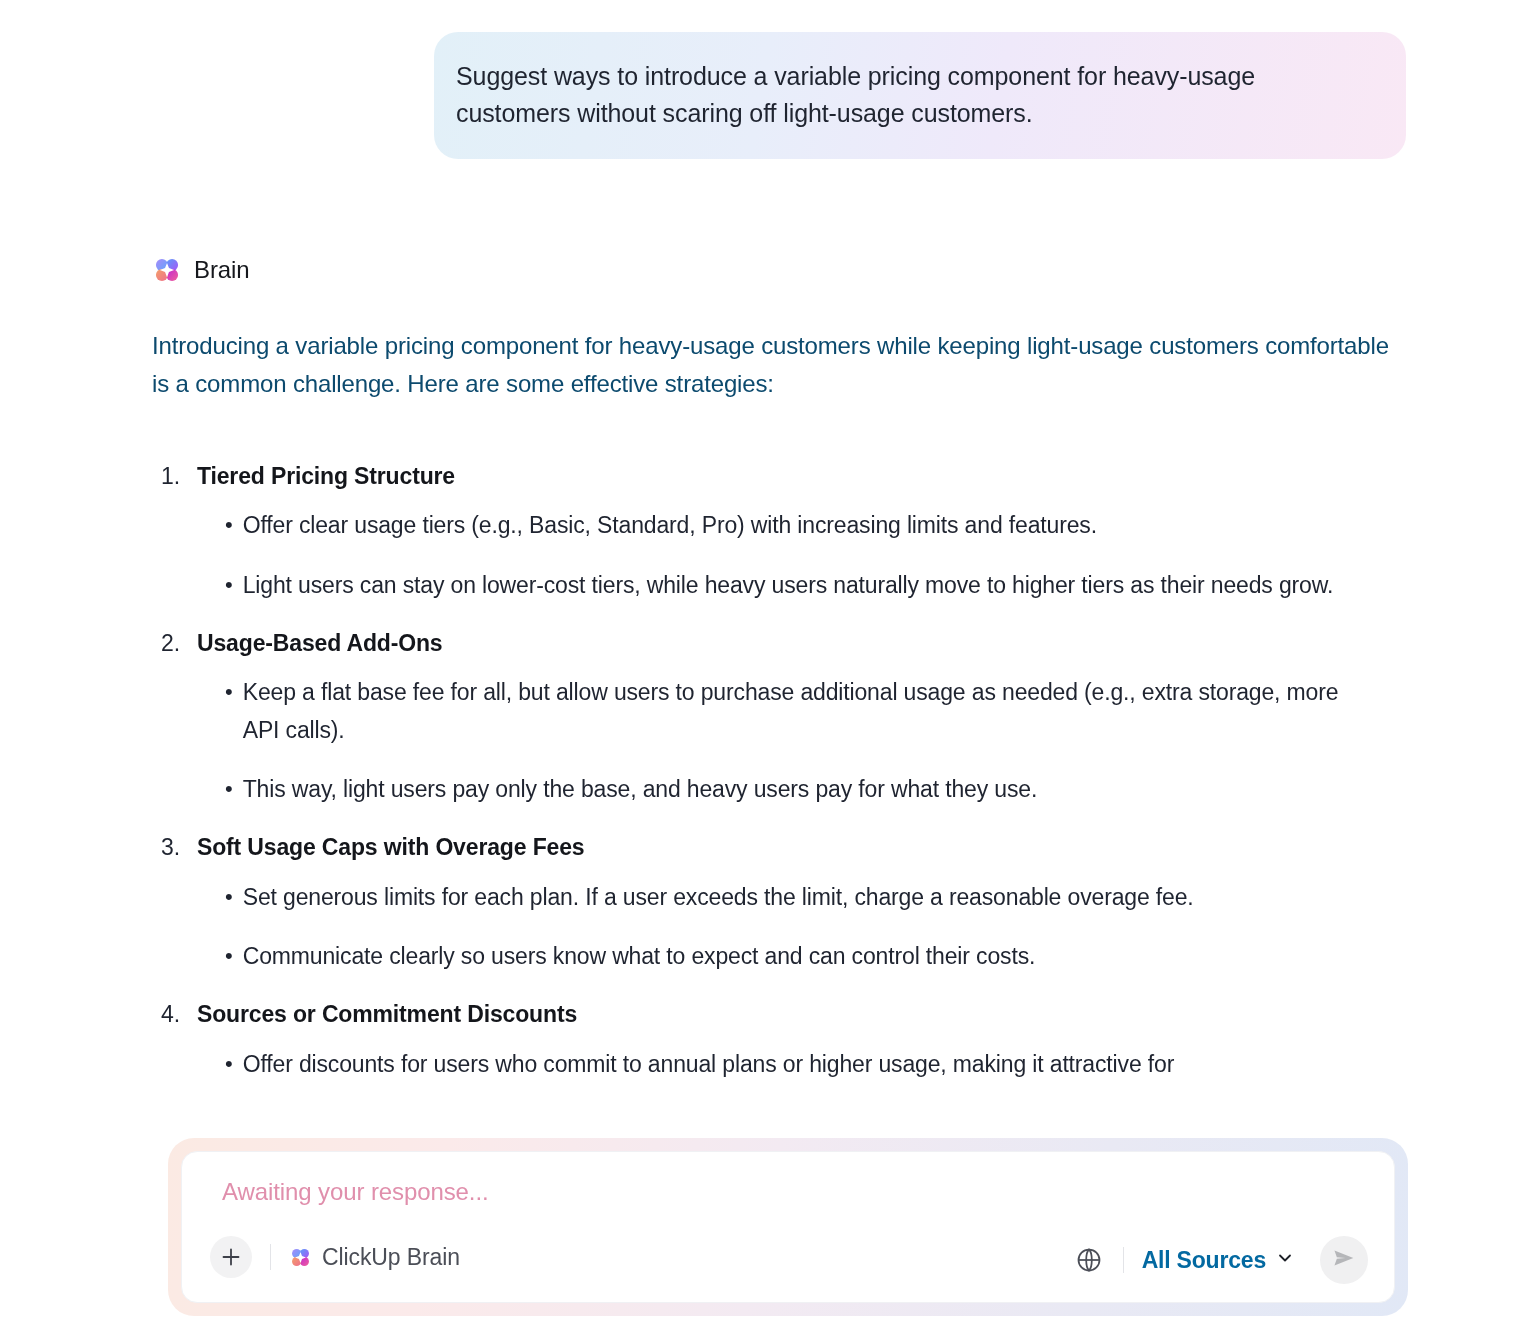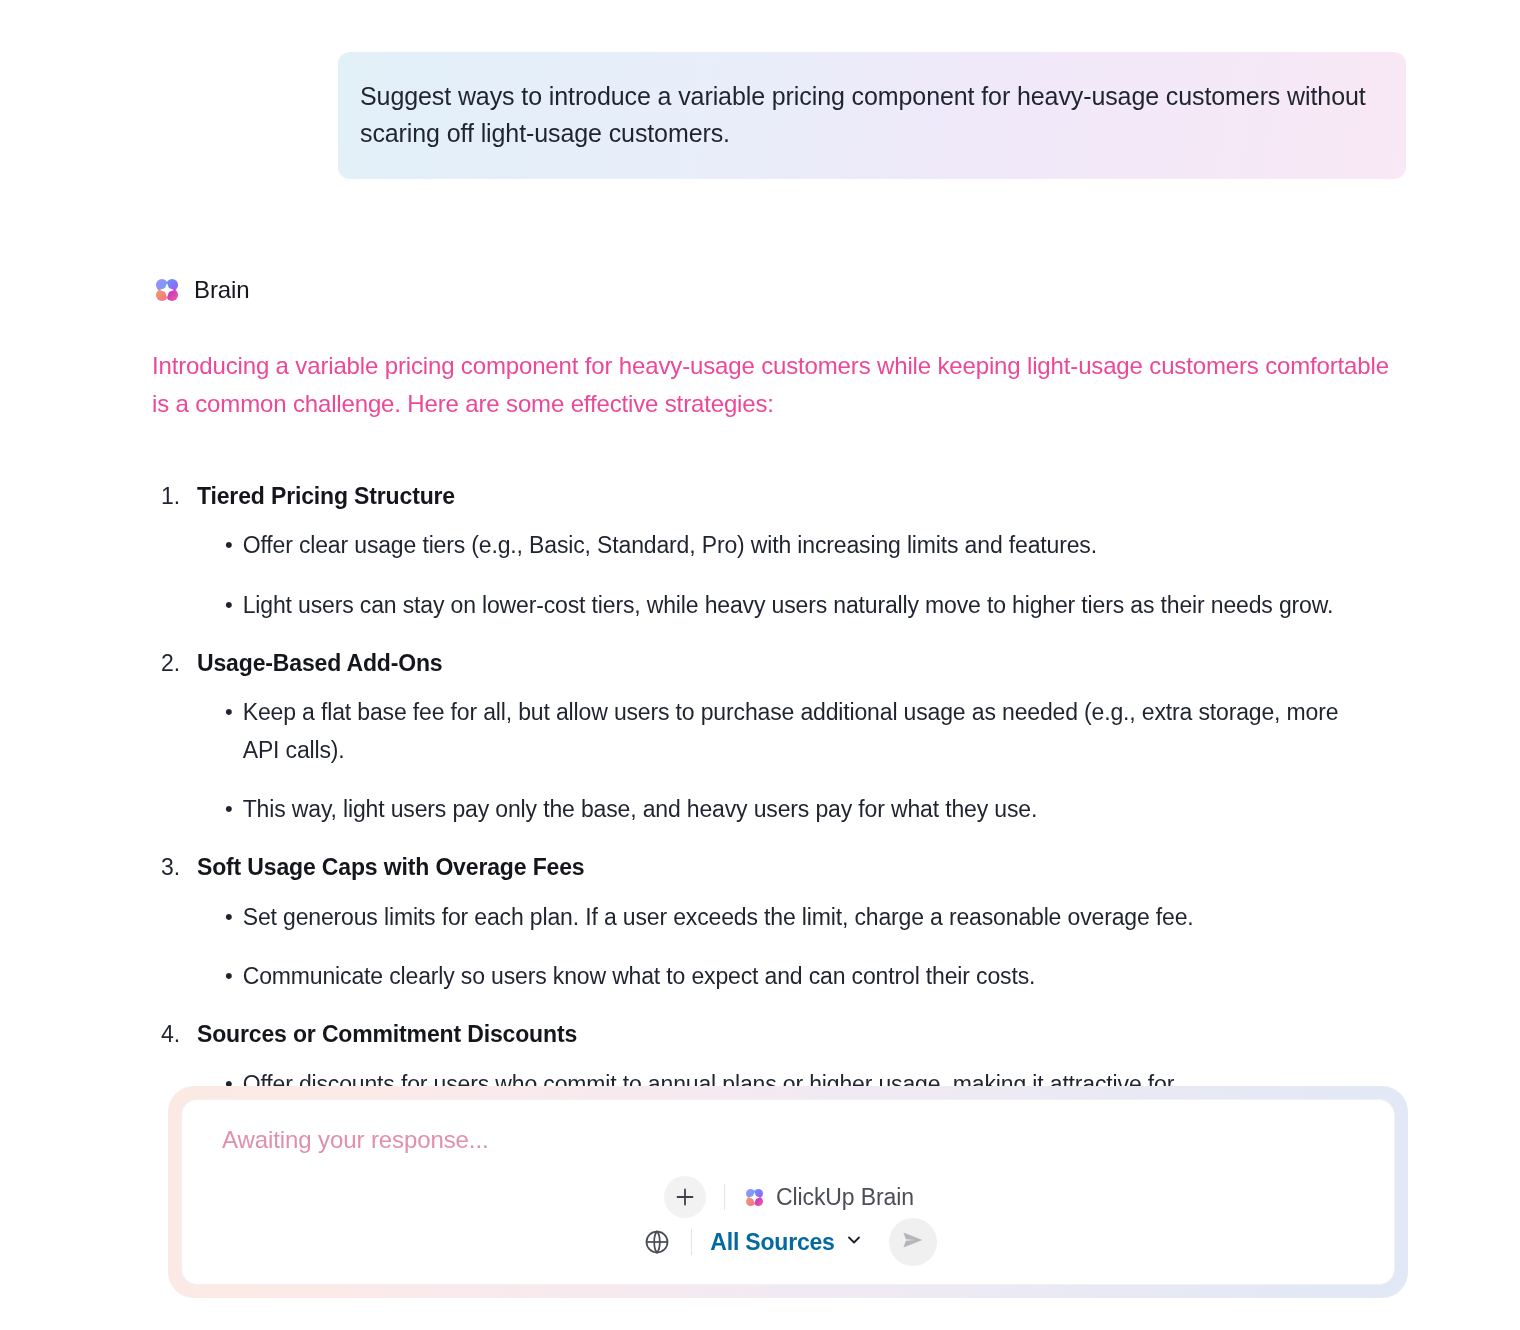--- a/index.html
+++ b/index.html
@@ -30,29 +30,28 @@
   }
 
   
   .user-row {
     display: flex;
     justify-content: flex-end;
     padding: 32px 114px 0 0;
   }
 
   .user-bubble {
-    width: 1068px;
-    border-radius: 12px;
+    width: 972px;
+    border-radius: 24px;
     padding: 26px 36px 28px 22px;
     background: linear-gradient(100deg,
                 #e2f0f8 0%,
                 #e8eefa 34%,
                 #efe9fa 58%,
                 #f9e8f5 100%);
-    margin-top: 20px;
   }
 
   .user-bubble-text {
     font-size: 25px;
     line-height: 1.46;
     color: #1f2430;
     letter-spacing: -0.1px;
   }
 
   
@@ -74,21 +73,21 @@
   .assistant-name {
     font-size: 24px;
     color: #16181d;
     letter-spacing: -0.1px;
     text-align: right;
   }
 
   .assistant-intro {
     font-size: 24px;
     line-height: 1.58;
-    color: #ec4899;
+    color: #0c4a6e;
     letter-spacing: -0.15px;
     max-width: 1245px;
   }
 
   
   .answer-list { margin-top: 56px; }
 
   .answer-item { margin-bottom: 10px; }
 
   .answer-head {
@@ -135,21 +134,21 @@
     line-height: 1.62;
     color: #1f2430;
     letter-spacing: -0.15px;
     max-width: 1128px;
   }
 
   
   .composer-wrap {
     position: absolute;
     left: 168px;
-    bottom: 32px;
+    bottom: 14px;
     width: 1240px;
     border-radius: 26px;
     padding: 13px;
     background: linear-gradient(102deg,
                 #fbeae3 0%,
                 #fbeaea 22%,
                 #f3eaf2 48%,
                 #e9e9f4 74%,
                 #e1e8f6 100%);
   }
@@ -168,23 +167,22 @@
   .composer-placeholder {
     font-size: 24px;
     color: #e08fac;
     letter-spacing: -0.1px;
     padding-left: 12px;
     margin-bottom: 22px;
   }
 
   .composer-toolbar {
     display: flex;
-    align-items: center;
+    align-items: flex-start;
     justify-content: space-between;
-    flex-direction: column;
   }
 
   .toolbar-left, .toolbar-right {
     display: flex;
     align-items: center;
   }
 
   .plus-button {
     width: 42px; height: 42px;
     border-radius: 50%;

